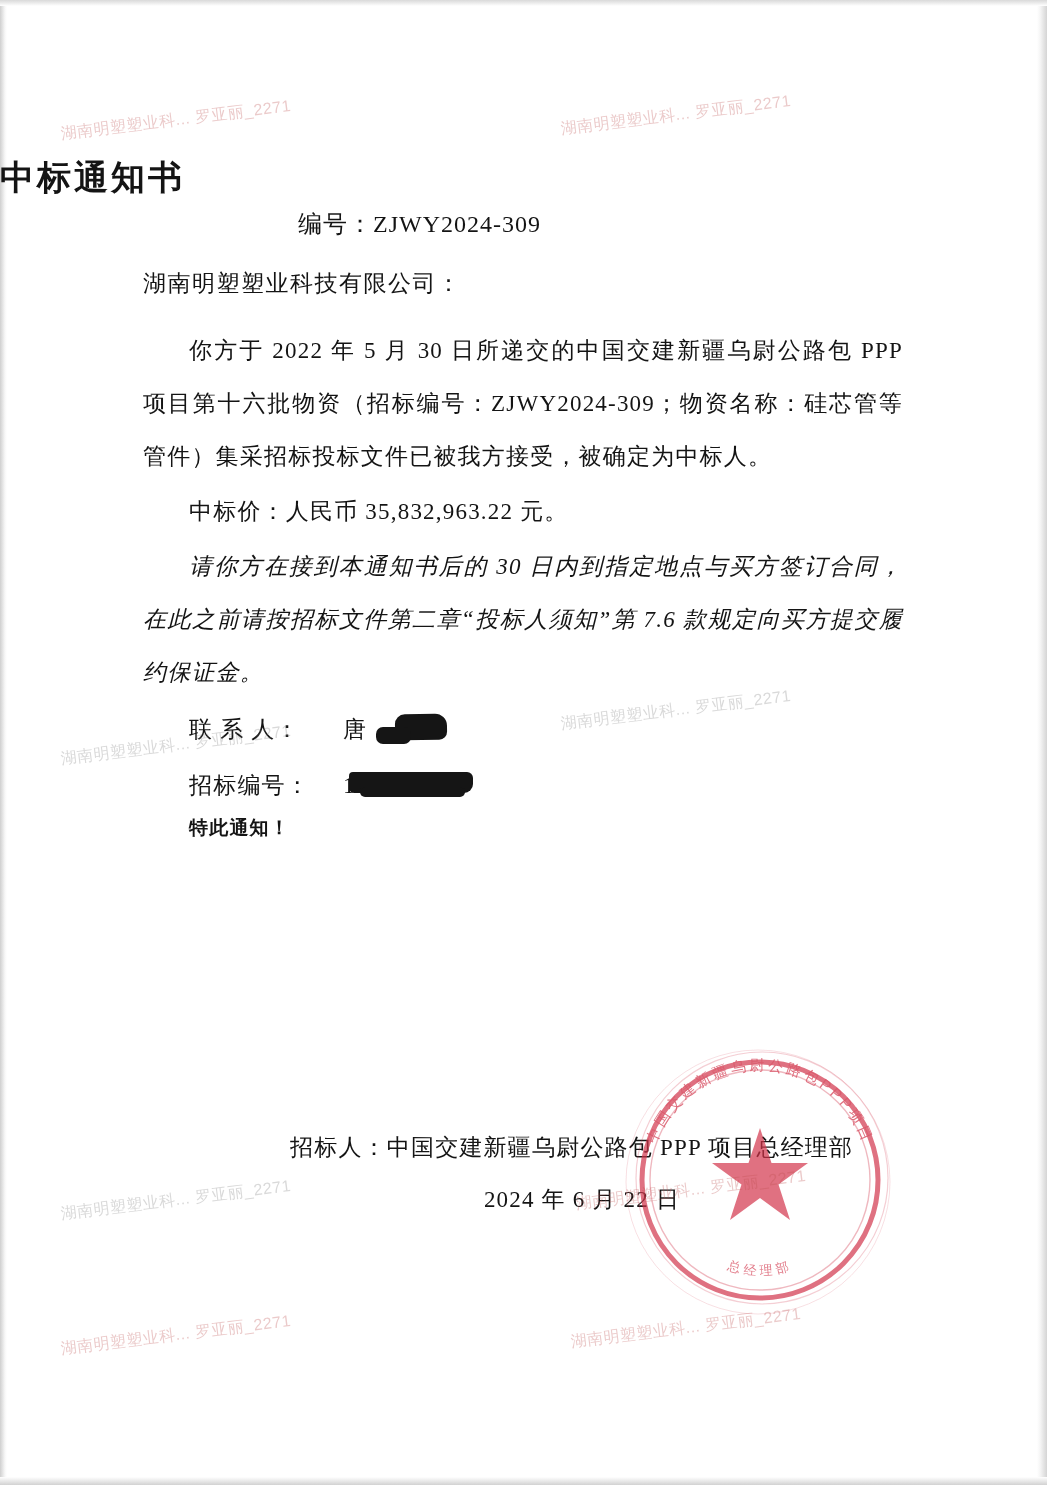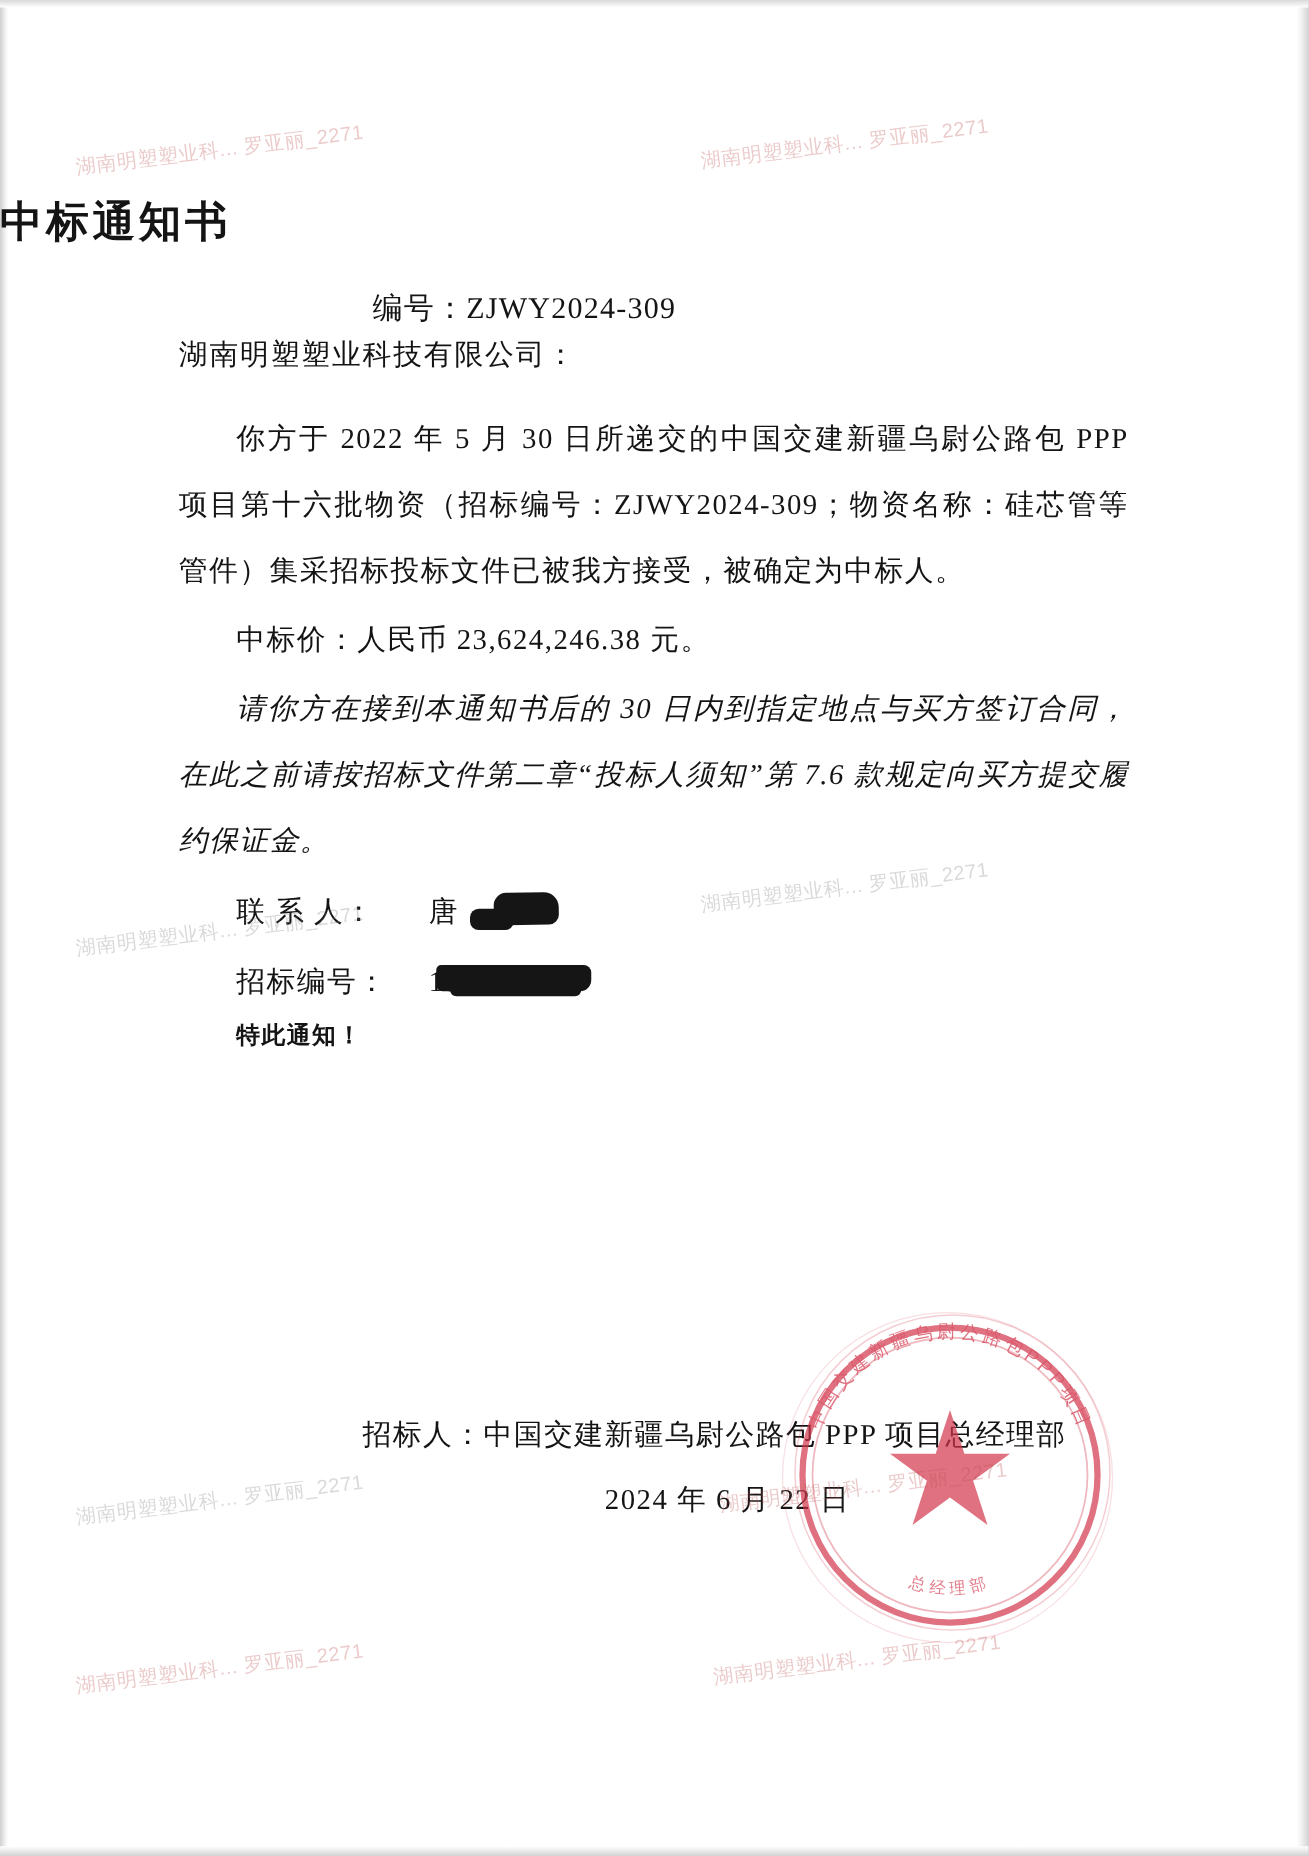--- a/index.html
+++ b/index.html
@@ -63,21 +63,21 @@
     width: 1047px;
     text-align: left;
     font-size: 34px;
     font-weight: bold;
     letter-spacing: 3px;
     font-family: "DejaVu Serif", "Liberation Serif", serif;
   }
 
   .doc-number {
     position: absolute;
-    top: 230px;
+    top: 208px;
     left: 0;
     width: 839px;
     text-align: center;
     font-size: 24px;
     letter-spacing: 1px;
   }
 
   .addressee {
     position: absolute;
     top: 268px;
@@ -230,21 +230,21 @@
     <div class="doc-title">中标通知书</div>
 
     <div class="doc-number">
       <span>编号：</span><span>ZJWY2024-309</span>
     </div>
 
     <div class="addressee">湖南明塑塑业科技有限公司：</div>
 
     <div class="body-block">
       <p class="para">你方于 2022 年 5 月 30 日所递交的中国交建新疆乌尉公路包 PPP 项目第十六批物资（招标编号：ZJWY2024-309；物资名称：硅芯管等管件）集采招标投标文件已被我方接受，被确定为中标人。</p>
-      <p class="para">中标价：人民币 23,624,246.38 元。</p>
+      <p class="para">中标价：人民币 35,832,963.22 元。</p>
       <p class="para tight">请你方在接到本通知书后的 30 日内到指定地点与买方签订合同，在此之前请按招标文件第二章“投标人须知”第 7.6 款规定向买方提交履约保证金。</p>
     </div>
 
     <div class="contacts">
       <div class="contact-row">
         <span class="contact-label">联 系 人：</span><span class="contact-value">唐</span>
       </div>
       <div class="contact-row">
         <span class="contact-label">招标编号：</span><span class="contact-value">131</span>
       </div>

